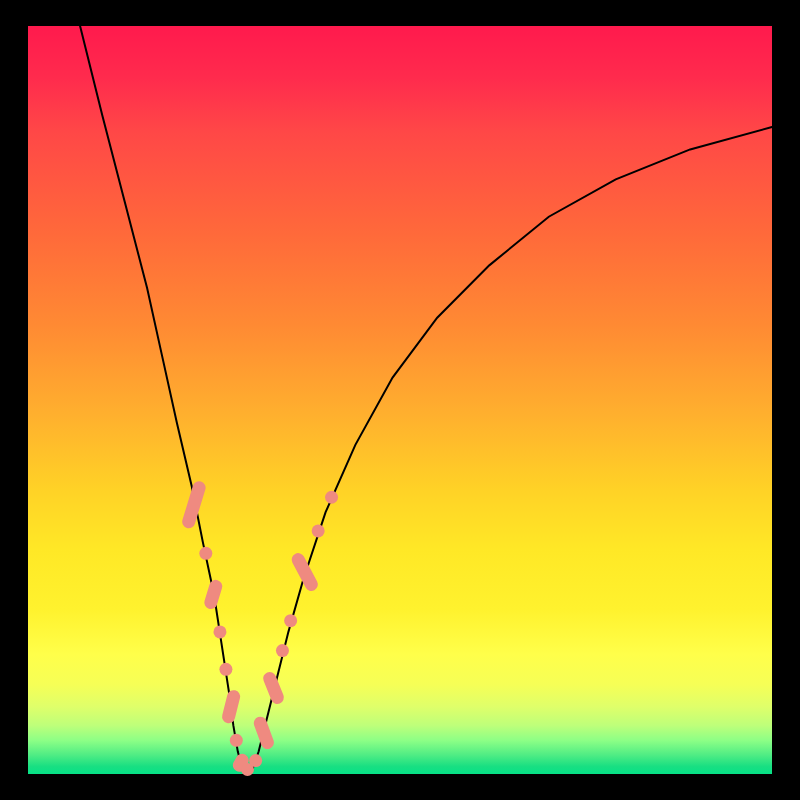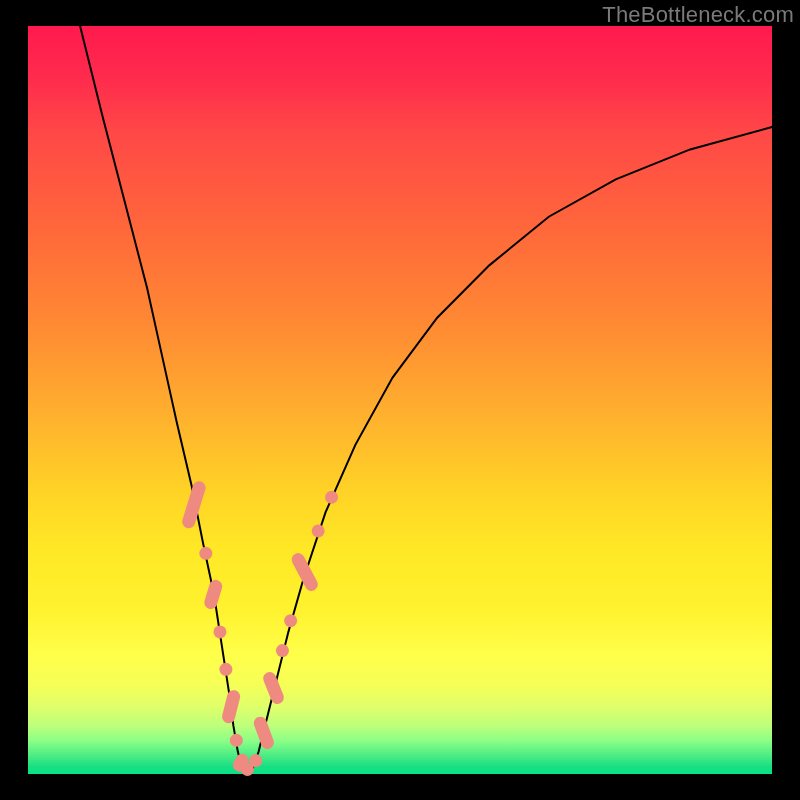--- a/index.html
+++ b/index.html
@@ -83,14 +83,13 @@
         <circle cx="255.66" cy="760.54" r="6.5" fill="#ef8a80"></circle>
         <rect x="-16.82" y="-6.50" width="33.64" height="13.00" rx="6.50" fill="#ef8a80" transform="translate(263.85,732.86) rotate(70)"></rect>
         <rect x="-16.82" y="-6.50" width="33.63" height="13.00" rx="6.50" fill="#ef8a80" transform="translate(273.52,687.98) rotate(68)"></rect>
         <circle cx="282.45" cy="650.58" r="6.5" fill="#ef8a80"></circle>
         <circle cx="290.63" cy="620.66" r="6.5" fill="#ef8a80"></circle>
         <rect x="-20.55" y="-6.50" width="41.09" height="13.00" rx="6.50" fill="#ef8a80" transform="translate(304.77,572.04) rotate(62)"></rect>
         <circle cx="318.16" cy="530.90" r="6.5" fill="#ef8a80"></circle>
         <circle cx="331.55" cy="497.24" r="6.5" fill="#ef8a80"></circle>
       </g>
   </svg>
-  <div id="watermark">TheBottleneck.com</div>
 </div>
 
 </body></html>

